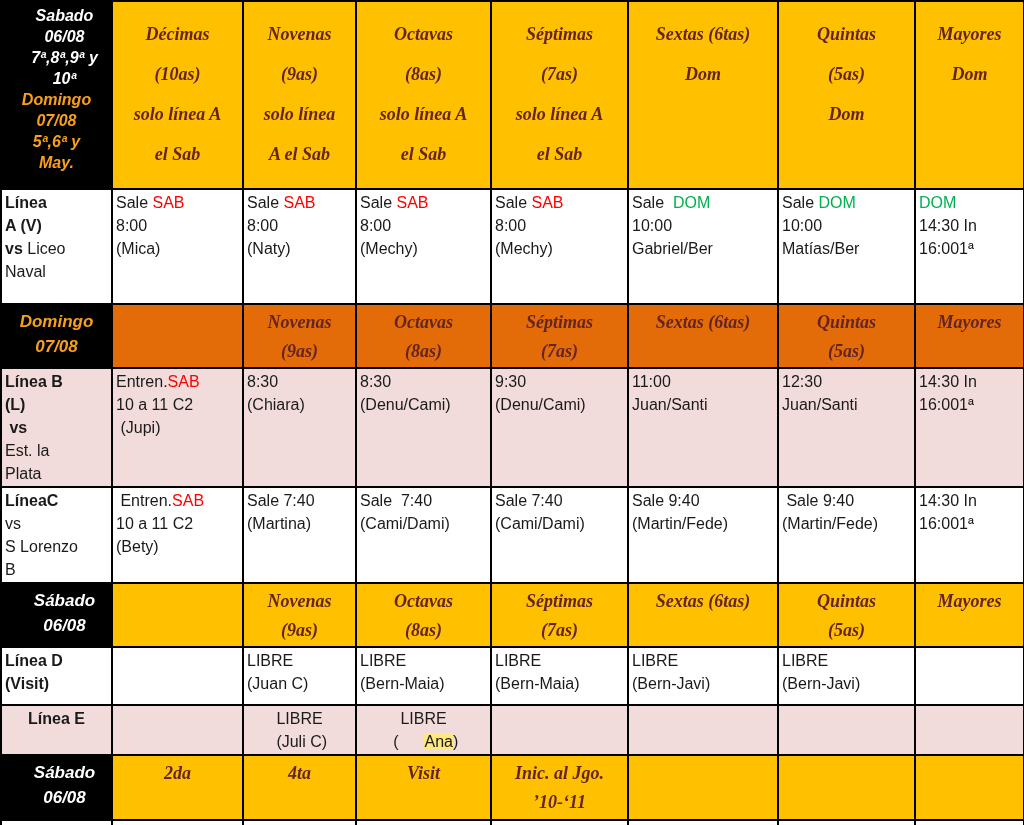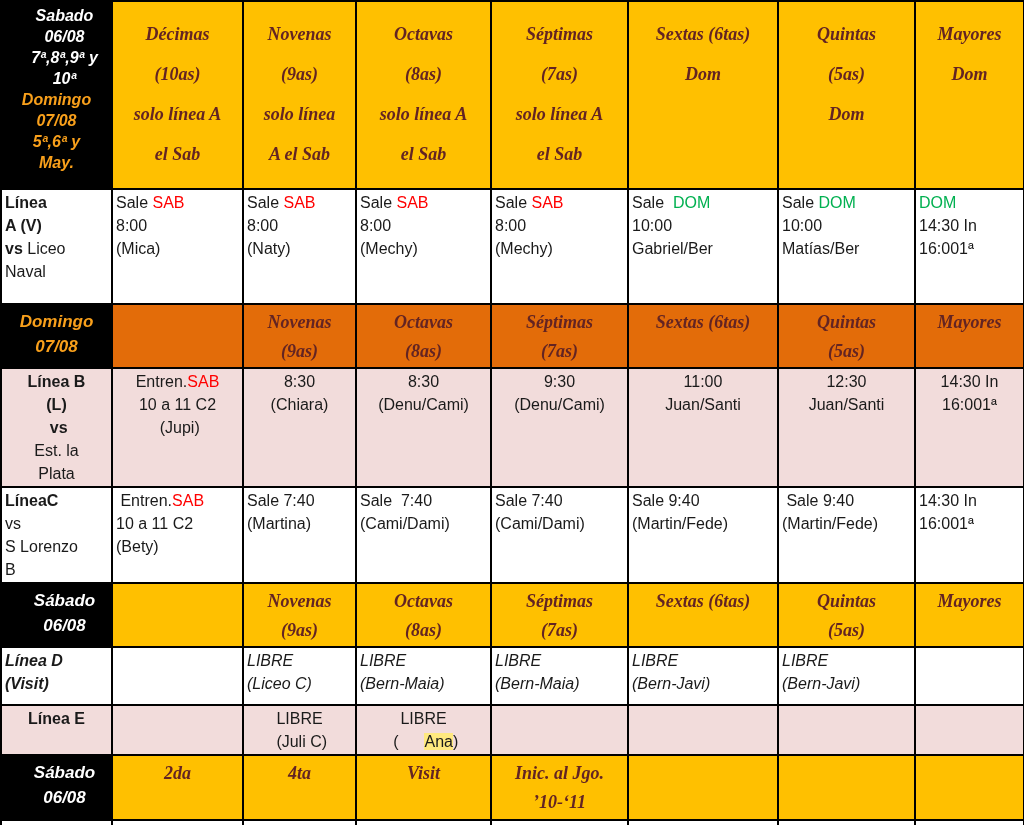--- a/index.html
+++ b/index.html
@@ -171,21 +171,21 @@
           <div class="ln">Sextas (6tas)</div>
         </td>
         <td class="k-band bg-orange">
           <div class="ln">Quintas</div>
           <div class="ln">(5as)</div>
         </td>
         <td class="k-band bg-orange">
           <div class="ln">Mayores</div>
         </td>
       </tr>
-      <tr style="height: 116px; text-align: center;">
+      <tr style="height: 116px;">
         <td class="k-label bg-pink">
           <div class="ln"><span class="bold">Línea B</span></div>
           <div class="ln"><span class="bold">(L)</span></div>
           <div class="ln"><span class="bold"> vs</span></div>
           <div class="ln"><span>Est. la</span></div>
           <div class="ln"><span>Plata</span></div>
         </td>
         <td class="k-data bg-pink">
           <div class="ln"><span>Entren.</span><span class="c-red">SAB</span></div>
           <div class="ln">10 a 11 C2</div>
@@ -275,29 +275,29 @@
           <div class="ln">Sextas (6tas)</div>
         </td>
         <td class="k-band bg-yellow">
           <div class="ln">Quintas</div>
           <div class="ln">(5as)</div>
         </td>
         <td class="k-band bg-yellow">
           <div class="ln">Mayores</div>
         </td>
       </tr>
-      <tr style="height: 58px; font-style: italic;">
+      <tr style="height: 58px;">
         <td class="k-label bg-white">
           <div class="ln"><span class="bold">Línea D</span></div>
           <div class="ln"><span class="bold">(Visit)</span></div>
         </td>
         <td class="k-data bg-white"></td>
         <td class="k-data bg-white">
           <div class="ln">LIBRE</div>
-          <div class="ln">(Liceo C)</div>
+          <div class="ln">(Juan C)</div>
         </td>
         <td class="k-data bg-white">
           <div class="ln">LIBRE</div>
           <div class="ln">(Bern-Maia)</div>
         </td>
         <td class="k-data bg-white">
           <div class="ln">LIBRE</div>
           <div class="ln">(Bern-Maia)</div>
         </td>
         <td class="k-data bg-white">

